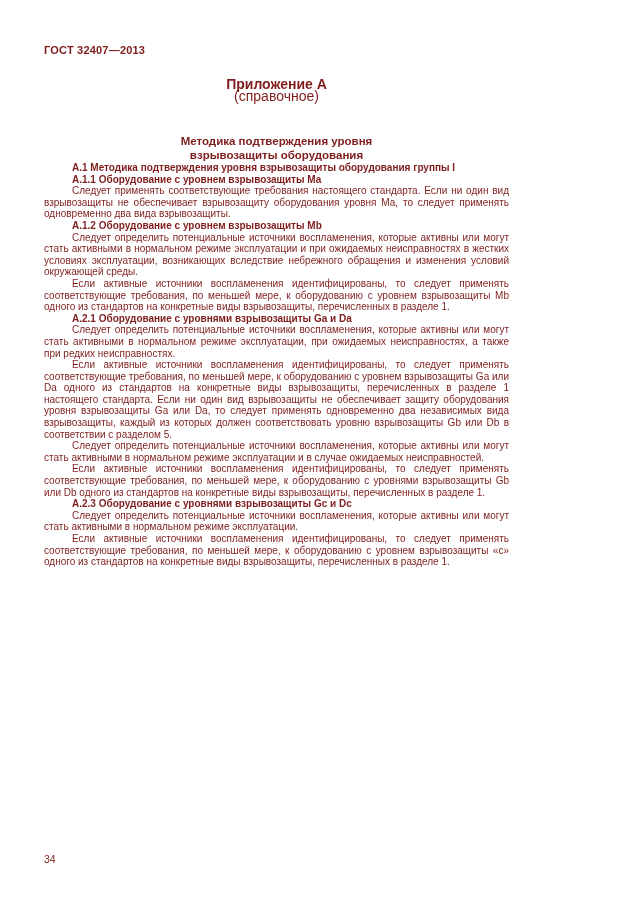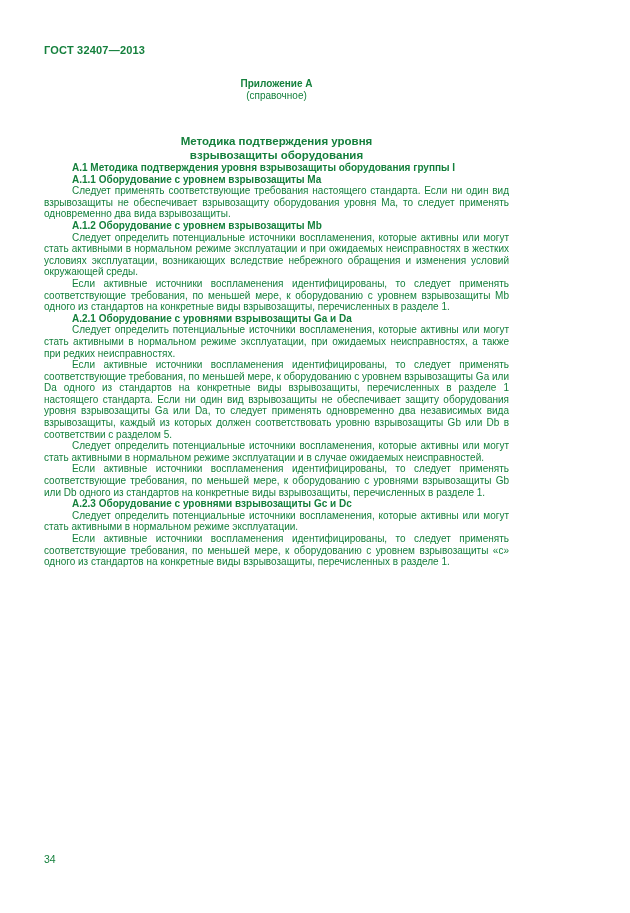--- a/index.html
+++ b/index.html
@@ -8,32 +8,32 @@
     background: #ffffff;
   }
   .page {
     position: relative;
     width: 568px;
     height: 913px;
     background: #ffffff;
     box-sizing: border-box;
     padding: 44px 59px 0 44px;
     font-family: "Liberation Sans", sans-serif;
-    color: #15803d;
+    color: #7f1d1d;
     overflow: hidden;
   }
   .doc-code {
     font-size: 11px;
     font-weight: bold;
     letter-spacing: 0.2px;
   }
   .appendix {
     margin-top: 22px;
     text-align: center;
-    font-size: 10px;
+    font-size: 14px;
     line-height: 12px;
   }
   .appendix .appendix-label {
     font-weight: bold;
   }
   .main-title {
     margin-top: 32px;
     text-align: center;
     font-size: 11.5px;
     font-weight: bold;

